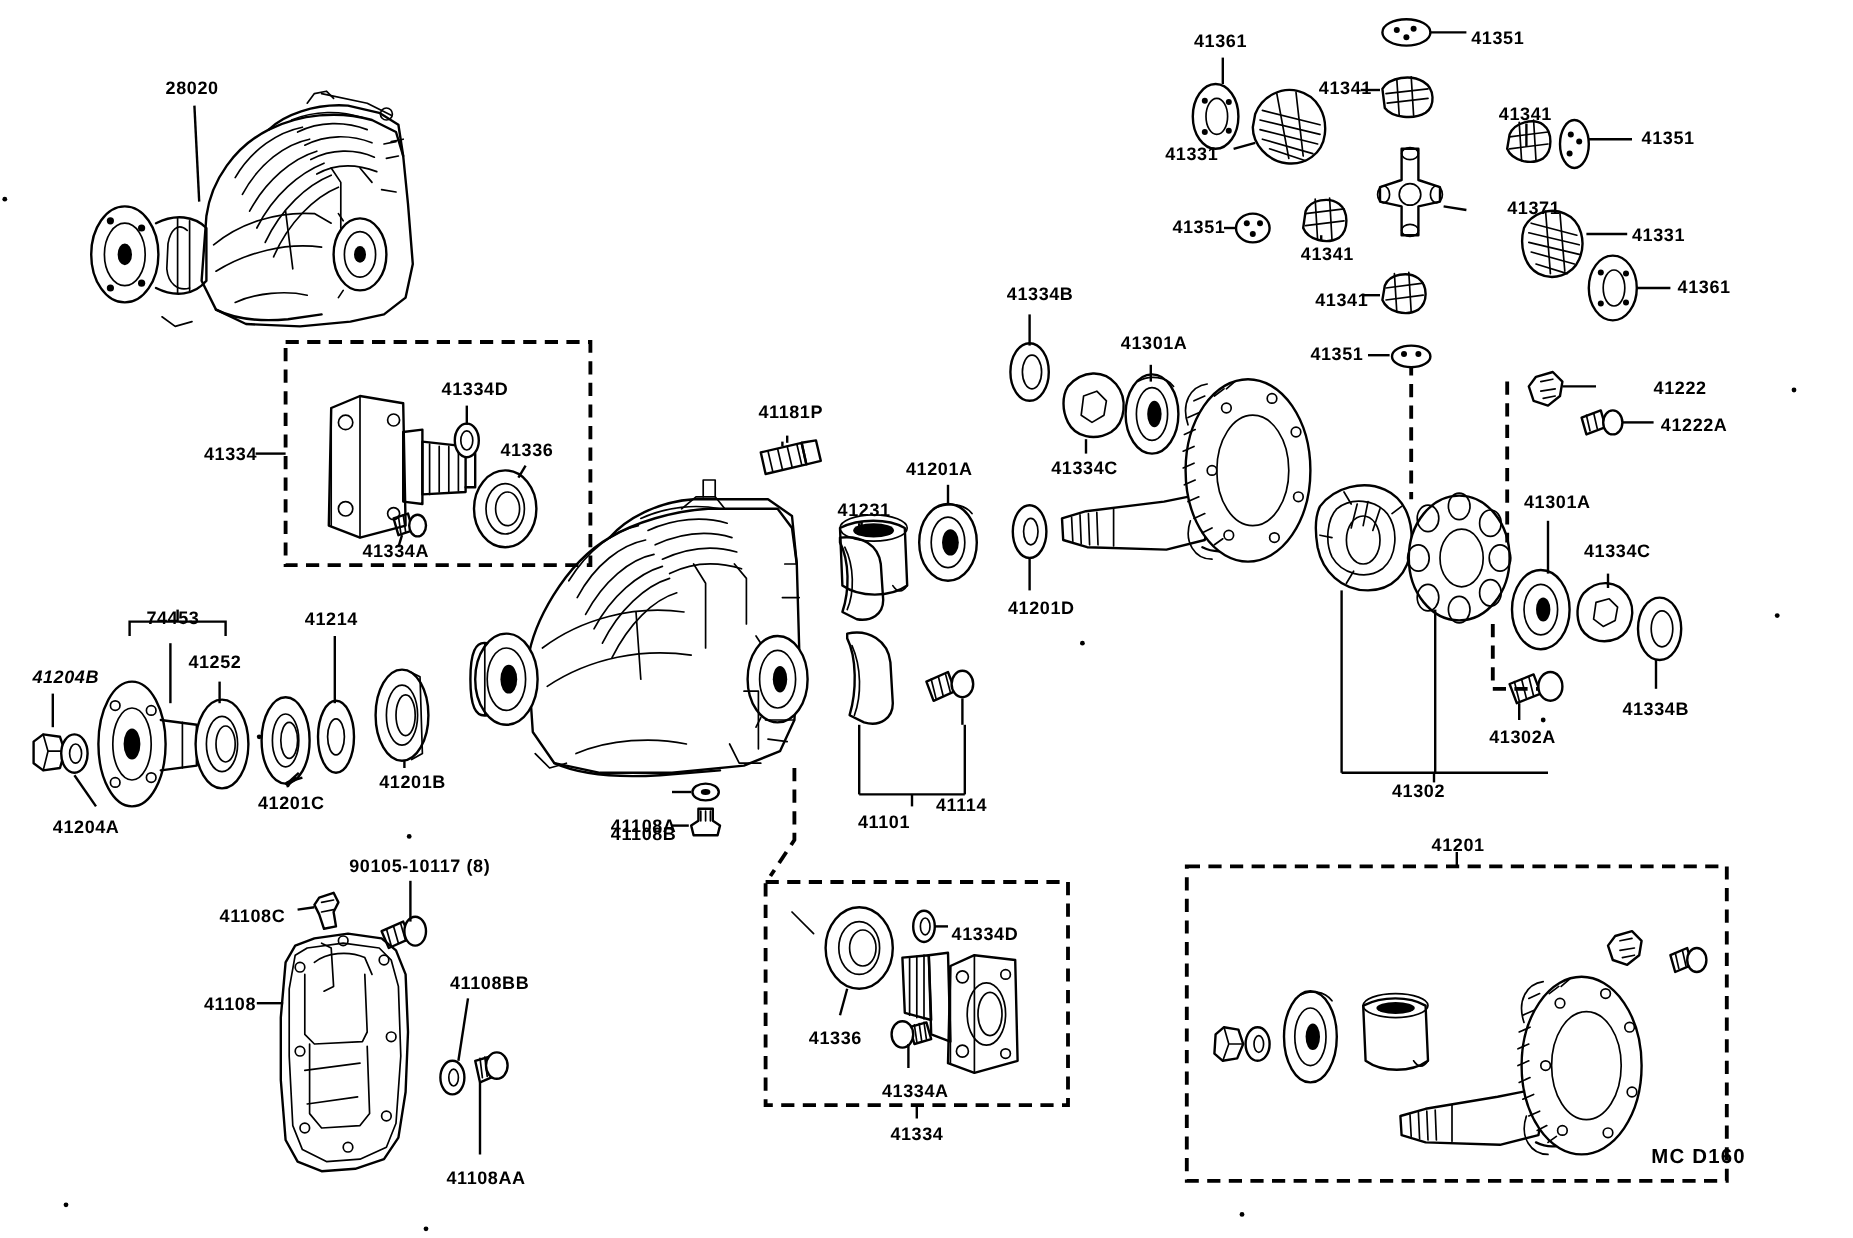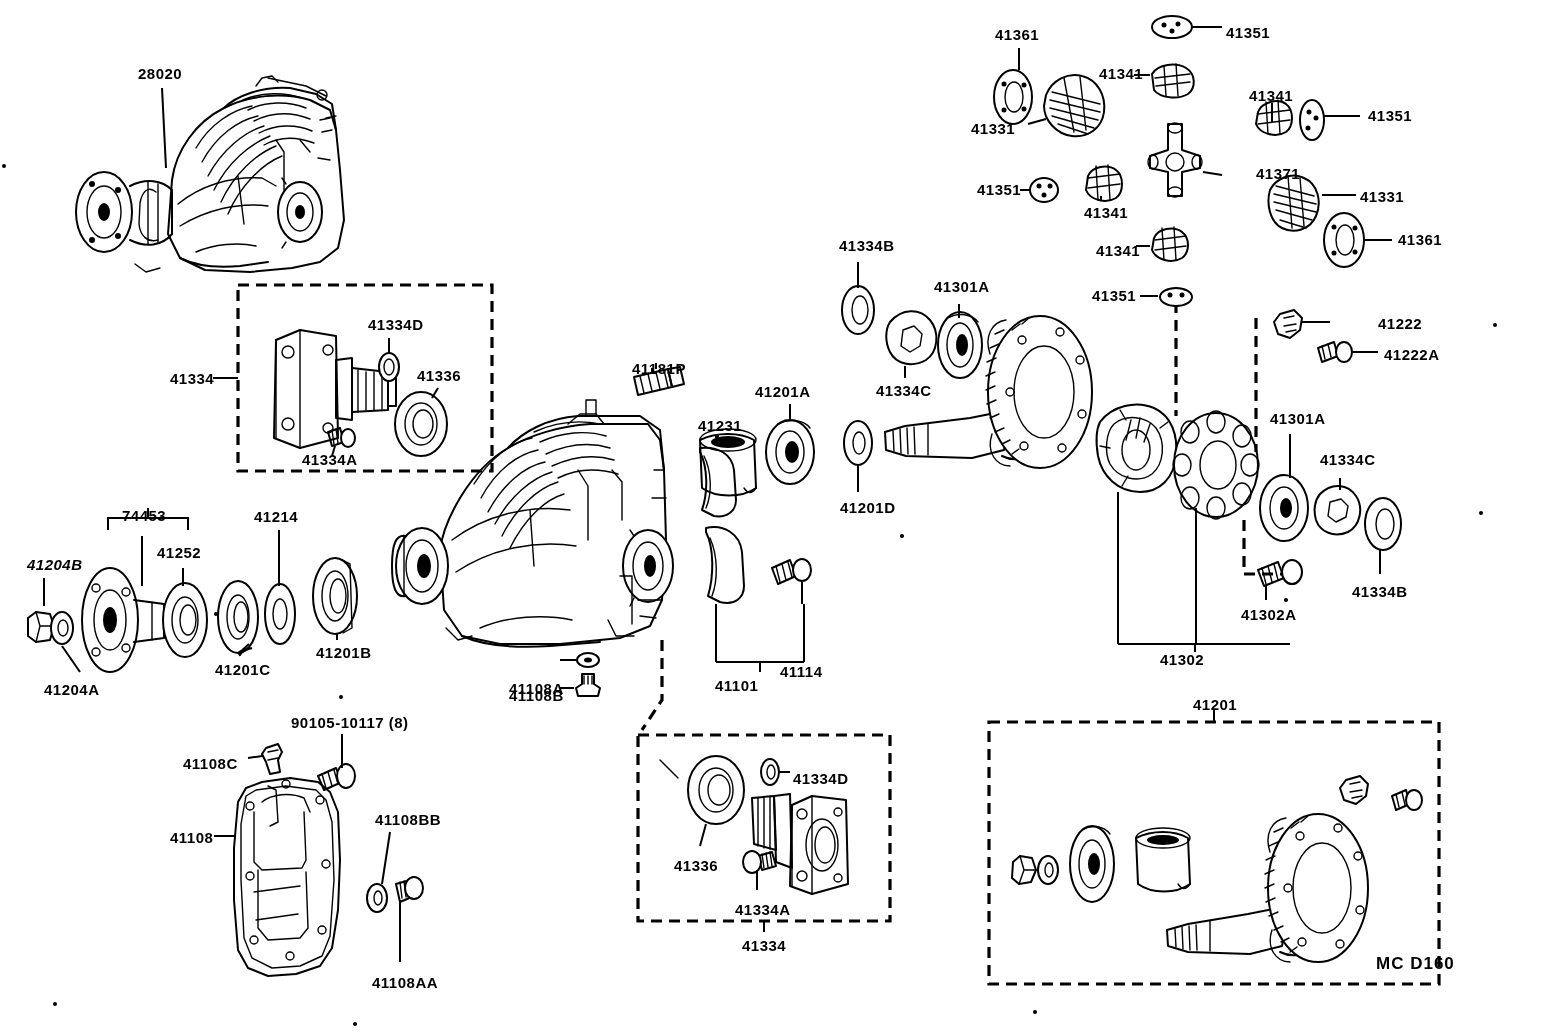--- a/index.html
+++ b/index.html
@@ -586,21 +586,21 @@
       <div class="lbl" style="left: 417px; top: 368px;">41336</div>
       <div class="lbl" style="left: 170px; top: 371px;">41334</div>
       <div class="lbl" style="left: 302px; top: 452px;">41334A</div>
       <div class="lbl" style="left: 122px; top: 508px;">74453</div>
       <div class="lbl" style="left: 157px; top: 545px;">41252</div>
       <div class="lbl" style="left: 254px; top: 509px;">41214</div>
       <div class="lbl" style="left: 27px; top: 557px; font-style: italic;">41204B</div>
       <div class="lbl" style="left: 44px; top: 682px;">41204A</div>
       <div class="lbl" style="left: 215px; top: 662px;">41201C</div>
       <div class="lbl" style="left: 316px; top: 645px;">41201B</div>
-      <div class="lbl" style="left: 632px; top: 361px;">41181P</div>
+      <div class="lbl" style="left: 632px; top: 336px;">41181P</div>
       <div class="lbl" style="left: 698px; top: 418px;">41231</div>
       <div class="lbl" style="left: 755px; top: 384px;">41201A</div>
       <div class="lbl" style="left: 780px; top: 664px;">41114</div>
       <div class="lbl" style="left: 715px; top: 678px; text-align: center;">41101</div>
       <div class="lbl" style="left: 509px; top: 652px; margin-top: 36px;">41108B</div>
       <div class="lbl" style="left: 509px; top: 681px;">41108A</div>
       <div class="lbl sm" style="left: 291px; top: 715px;">90105-10117 (8)</div>
       <div class="lbl" style="left: 183px; top: 756px;">41108C</div>
       <div class="lbl" style="left: 170px; top: 830px;">41108</div>
       <div class="lbl" style="left: 375px; top: 812px;">41108BB</div>

